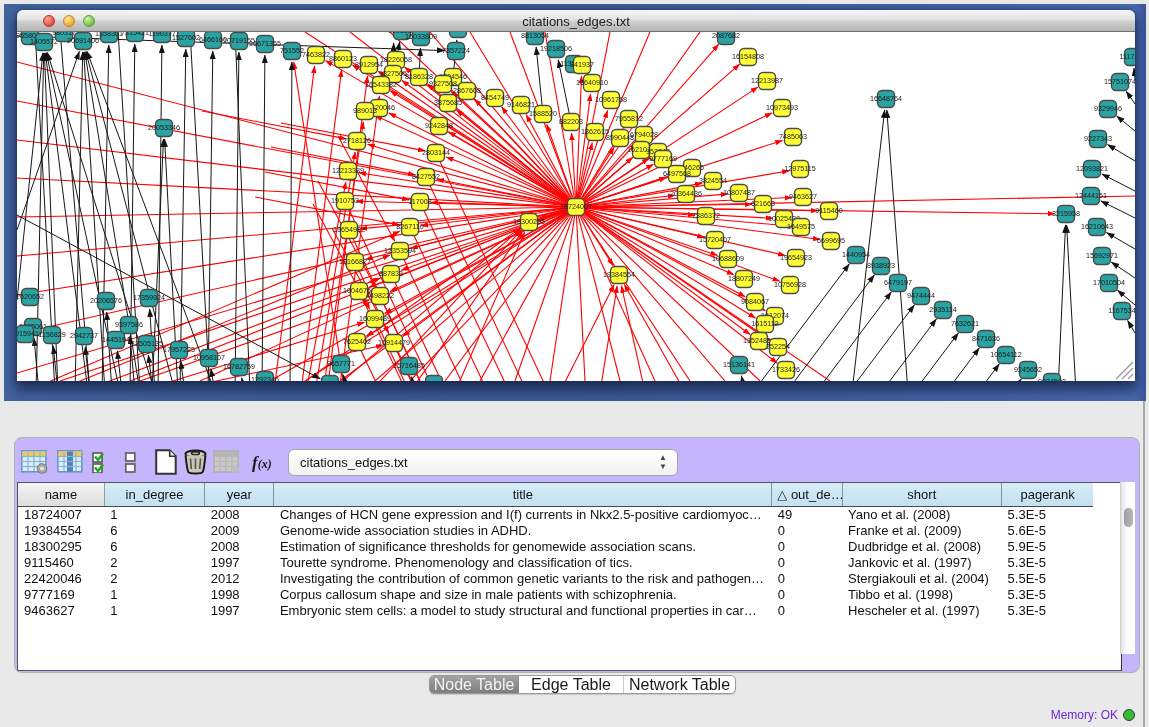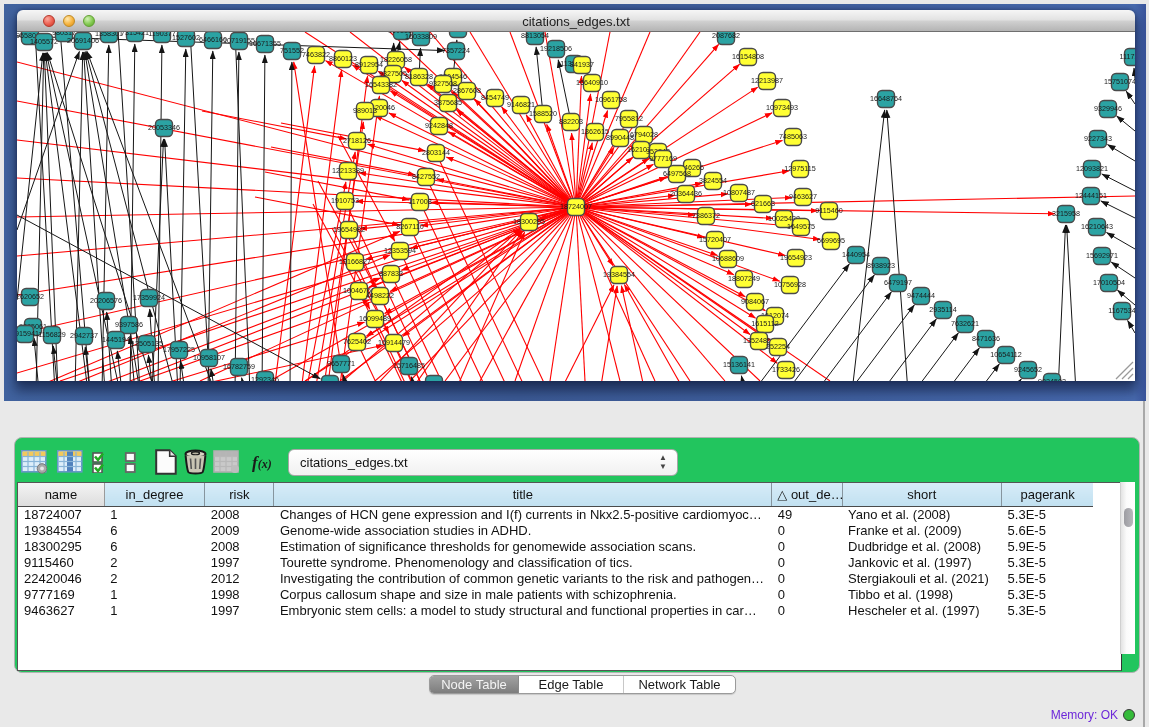--- a/index.html
+++ b/index.html
@@ -13,39 +13,39 @@
   background:linear-gradient(#f6f6f6 0%,#e3e3e3 45%,#cfcfcf 55%,#b4b4b4 100%);
   border-bottom:1px solid #6f6f6f;}
 #titlebar .tl{position:absolute;top:4.5px;width:12px;height:12px;border-radius:50%;}
 #title{position:absolute;width:100%;text-align:center;top:4px;font-size:13px;color:#222;}
 #canvas{position:absolute;left:0;top:22px;width:1118px;height:349px;background:#fff;overflow:hidden;}
 #tpanel{position:absolute;left:0;top:401px;width:1149px;height:326px;background:#e9e9e9;}
 #tphead{position:absolute;left:0;top:0;width:100%;height:32px;
   background:linear-gradient(#ededed,#e2e2e2);border-bottom:1px solid #d6d6d6;}
 #tphead .lbl{position:absolute;left:8px;top:9px;font-size:12px;color:#1a1a1a;}
 #tbox{position:absolute;left:14px;top:36px;width:1126px;height:236px;
-  background:#22c55e;border:1px solid #b2b2b2;border-radius:8px;}
+  background:#c4b5fd;border:1px solid #b2b2b2;border-radius:8px;}
 #toolbar{position:absolute;left:1px;top:8px;height:36px;}
 #combo{position:absolute;left:273px;top:11px;width:390px;height:27px;background:linear-gradient(#ffffff,#f1f1f1);
   border:1px solid #a6a6a6;border-radius:6px;font-size:13px;color:#111;line-height:25px;padding-left:11px;}
 #combo .arrows{position:absolute;right:10px;top:3px;font-size:8px;color:#444;line-height:9px;text-align:center;}
 #tablewrap{position:absolute;left:2px;top:44px;width:1105px;height:189px;background:#fff;border:1px solid #555;border-right:1px solid #333;}
 table{border-collapse:collapse;table-layout:fixed;width:1075px;font-size:13px;color:#111;}
 th{height:23px;font-weight:normal;font-size:13px;
   background:linear-gradient(#d7ecf8,#c1e0f0);border-right:1px solid #86959e;border-bottom:1px solid #4a4a4a;
   overflow:hidden;white-space:nowrap;}
 th.g{background:linear-gradient(#f4f4f4,#dddddd);border-right:1px solid #9a9a9a;}
 td{height:16px;overflow:hidden;white-space:nowrap;padding:0 0 0 6px;}
 .c0{width:86px;}.c1{width:100px;}.c2{width:69px;}.c3{width:496px;}.c4{width:70px;}.c5{width:159px;}.c6{width:91px;}
 #vsb{position:absolute;right:4px;top:44px;width:15px;height:172px;background:linear-gradient(90deg,#e3e3e3,#fbfbfb 40%,#ffffff);border-left:1px solid #d0d0d0;}
 #vsb .thumb{position:absolute;left:2.5px;top:26px;width:9px;height:19px;border-radius:5px;background:linear-gradient(90deg,#9d9da2,#b8b8bd);}
 #tabs{position:absolute;left:429px;top:274px;height:19px;display:flex;
   border:1px solid #9b9b9b;border-radius:5px;overflow:hidden;background:#fff;
   box-shadow:0 1px 1px rgba(0,0,0,.15);}
-#tabs div{font-size:13px;line-height:17px;color:#1a1a1a;border-right:1px solid #c8c8c8;text-align:center;}
+#tabs div{font-size:16px;line-height:17px;color:#1a1a1a;border-right:1px solid #c8c8c8;text-align:center;}
 #tabs div.sel{background:linear-gradient(#a2a2a2,#7d7d7d);color:#f4f4f4;border-right:1px solid #8a8a8a;}
 #tabs div:last-child{border-right:none;}
 #status{position:absolute;right:14px;bottom:5px;font-size:12px;color:#6d28d9;}
 #status .dot{display:inline-block;width:12px;height:12px;border-radius:50%;background:#35bb3a;border:1.5px solid #3a3a3a;vertical-align:-2px;margin-left:5px;}
 .icon{display:inline-block;vertical-align:top;}
 </style></head><body>
 <div id="bluepanel">
   <div id="gwin">
     <div id="titlebar">
       <div class="tl" style="left:26px;background:radial-gradient(circle at 35% 30%,#fba99e,#ec5f50 55%,#c63b2a);border:1px solid #b5362a;"></div>
@@ -645,21 +645,21 @@
       </svg>
       <span style="position:absolute;left:236px;top:7px;font-size:17px;font-style:italic;color:#1a1a1a;font-family:'Liberation Serif',serif;"><b>f</b><span style="font-size:12px;font-weight:bold">(x)</span></span>
     </div>
     <div id="combo">citations_edges.txt<span class="arrows">▲<br>▼</span></div>
     <div id="tablewrap">
       <table>
       <tbody>
             <tr>
         <th class="g c0">name</th>
               <th class="c1">in_degree</th>
-              <th class="c2">risk</th>
+              <th class="c2">year</th>
               <th class="c3">title</th>
         <th class="c4" style="text-align:right;padding-left:5px">△ out_de…</th>
               <th class="c5">short</th>
               <th class="c6" style="border-right:none">pagerank</th>
       </tr>
       <tr>
               <td class="c0">18724007</td>
               <td class="c1">1</td>
               <td class="c2">2008</td>
               <td class="c3">Changes of HCN gene expression and I(f) currents in Nkx2.5-positive cardiomyoc…</td>
@@ -693,21 +693,21 @@
               <td class="c4">0</td>
               <td class="c5">Jankovic et al. (1997)</td>
               <td class="c6">5.3E-5</td>
             </tr>
             <tr>
               <td class="c0">22420046</td>
               <td class="c1">2</td>
               <td class="c2">2012</td>
               <td class="c3">Investigating the contribution of common genetic variants to the risk and pathogen…</td>
               <td class="c4">0</td>
-              <td class="c5">Stergiakouli et al. (2021)</td>
+              <td class="c5">Stergiakouli et al. (2004)</td>
               <td class="c6">5.5E-5</td>
             </tr>
             <tr>
               <td class="c0">9777169</td>
               <td class="c1">1</td>
               <td class="c2">1998</td>
               <td class="c3">Corpus callosum shape and size in male patients with schizophrenia.</td>
               <td class="c4">0</td>
               <td class="c5">Tibbo et al. (1998)</td>
               <td class="c6">5.3E-5</td>

